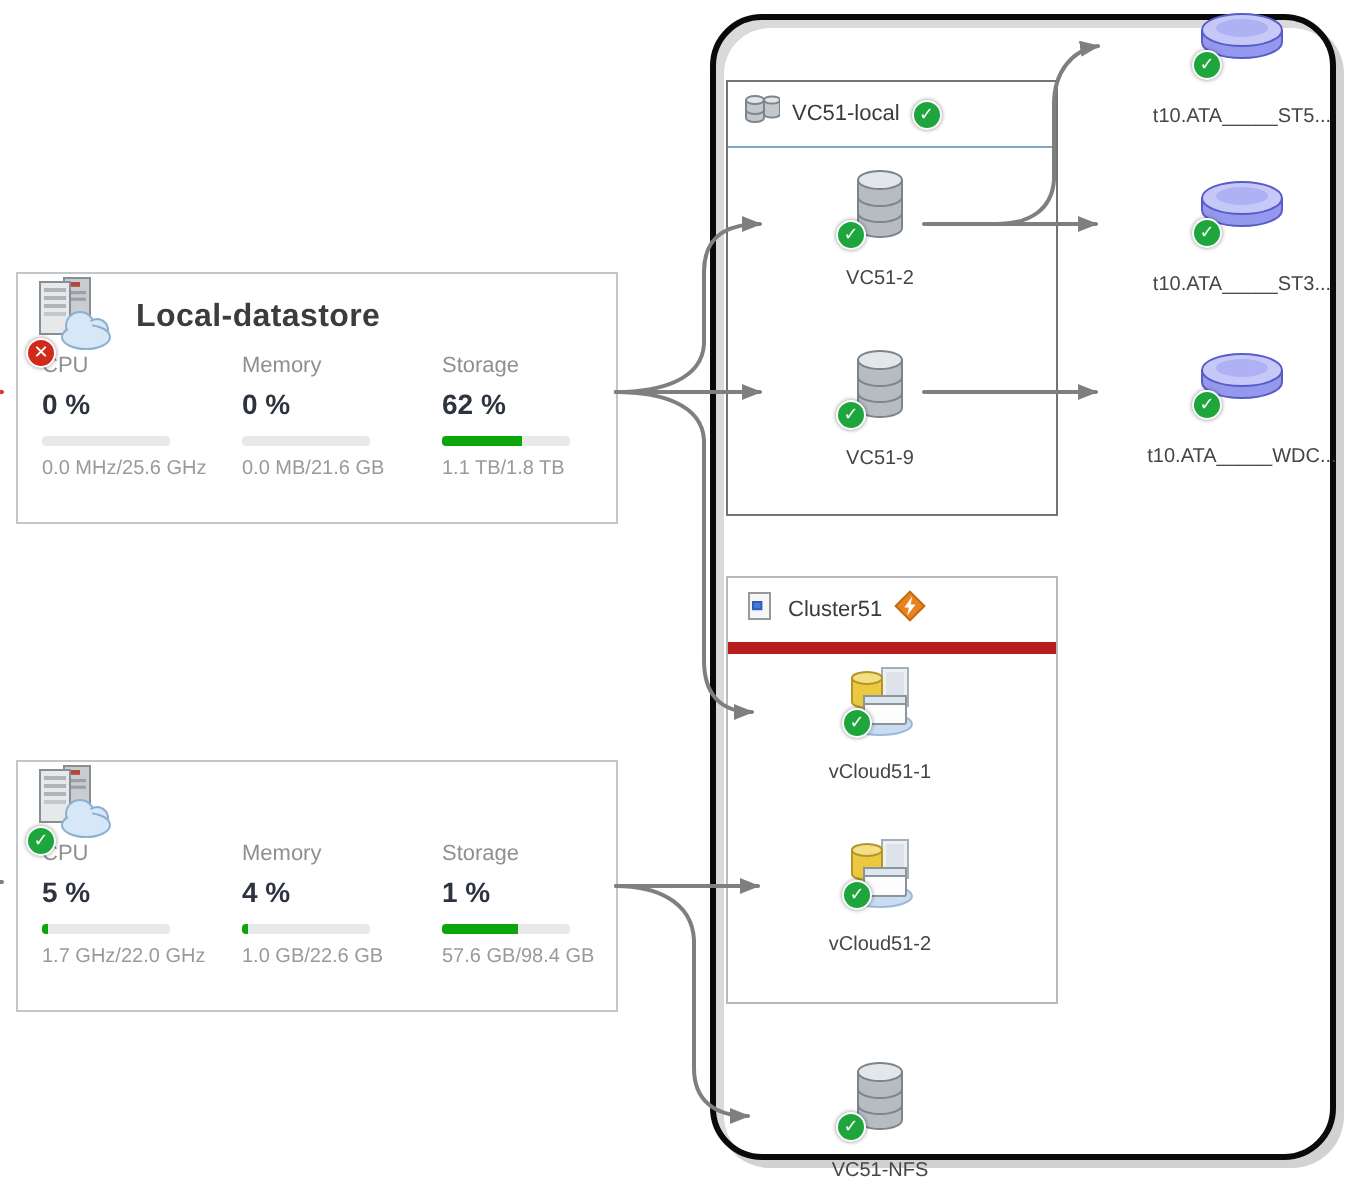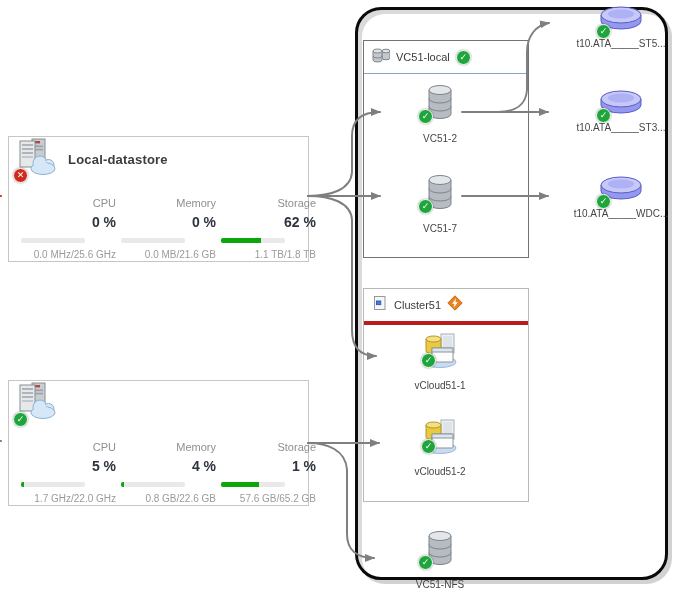--- a/index.html
+++ b/index.html
@@ -8,22 +8,22 @@
     background:#ffffff;
     font-family:"Liberation Sans","DejaVu Sans",sans-serif;
     -webkit-font-smoothing:antialiased;
   }
   
   .card{position:absolute;left:8px;width:299px;height:124px;background:#fff;border:1px solid #c6c6c6;z-index:3;}
   #card-local{top:136px;}
   #card-shared{top:380px;}
   .card-head{position:absolute;left:6px;top:2px;height:40px;display:flex;align-items:center;}
   .icon-wrap{position:relative;display:inline-block;}
-  .card-title{font-size:13px;font-weight:bold;color:#3c3c3c;margin-left:9px;letter-spacing:.2px;}
-  .metric{position:absolute;top:60px;width:95px;text-align:right;}
+  .card-title{font-size:16px;font-weight:bold;color:#3c3c3c;margin-left:9px;letter-spacing:.2px;}
+  .metric{position:absolute;top:40px;width:95px;}
   .m0{left:12px}.m1{left:112px}.m2{left:212px}
   .metric .lbl{font-size:11px;color:#8f8f8f;}
   .metric .val{font-size:14px;font-weight:bold;color:#2e3340;margin-top:5px;}
   .metric .bar{margin-top:8px;width:64px;height:5px;background:#e9e9e9;border-radius:2px;overflow:hidden;}
   .metric .fill{height:100%;background:#0aa60a;}
   .metric .det{margin-top:6px;font-size:10px;color:#9a9a9a;white-space:nowrap;}
   
   .badge{position:absolute;width:13px;height:13px;border-radius:50%;color:#fff;font-size:9px;font-weight:bold;
          line-height:12px;text-align:center;border:1px solid #fff;box-shadow:0 0 2px rgba(0,0,0,.45);z-index:3;}
   .badge.ok{background:#1ea53c;}
@@ -32,34 +32,34 @@
   
   #frame{position:absolute;left:355px;top:7px;width:307px;height:567px;background:#fff;
          border:3px solid #0a0a0a;border-radius:26px;
          box-shadow:4px 4px 0 #d2d2d2, inset 4px 4px 0 #dadada;z-index:1;}
   
   .group{position:absolute;background:#fff;z-index:2;}
   #group-vc51local{left:363px;top:40px;width:164px;height:216px;border:1px solid #737373;}
   #group-cluster51{left:363px;top:288px;width:164px;height:212px;border:1px solid #b8b8b8;}
   .group-head{height:32px;display:flex;align-items:center;padding-left:8px;gap:6px;}
   #group-vc51local .group-head{border-bottom:1px solid #7ea6c8;}
-  #group-cluster51 .group-head{border-bottom:4px solid #b91c1c;}
+  #group-cluster51 .group-head{border-bottom:6px solid #b91c1c;}
   .glabel{font-size:11px;color:#3a3a3a;}
   
   .node{position:absolute;left:385px;width:110px;text-align:center;z-index:3;}
   #node-vc512{top:82px;} #node-vc511{top:172px;}
   #node-vcloud1{top:329px;} #node-vcloud2{top:415px;}
   #node-nfs{top:528px;}
   .nlabel{font-size:10px;color:#454545;margin-top:7px;}
   .node .badge{left:-3px;bottom:2px;}
   .node.vm .badge{left:2px;bottom:5px;}
   
   .disk{position:absolute;left:567px;width:108px;text-align:center;z-index:3;}
   #disk-0{top:4px;} #disk-1{top:88px;} #disk-2{top:174px;}
-  .dlabel{font-size:10px;color:#454545;margin-top:0;white-space:nowrap;}
+  .dlabel{font-size:10px;color:#454545;margin-top:14px;white-space:nowrap;}
   .disk .badge{left:-2px;bottom:-1px;}
   
   .host-badge{left:-2px;bottom:-3px;}
   
   #arrows{position:absolute;left:0;top:0;width:677px;height:590px;z-index:4;pointer-events:none;}
 </style>
 </head>
 <body>
 
 <div id="frame"></div>
@@ -142,29 +142,29 @@
         <div class="fill" style="width: 5%;"></div>
       </div>
     <div class="det">1.7 GHz/22.0 GHz</div>
   </div>
   <div class="metric m1">
     <div class="lbl">Memory</div>
     <div class="val">4 %</div>
     <div class="bar">
         <div class="fill" style="width: 4%;"></div>
       </div>
-    <div class="det">0.8 GB/22.6 GB</div>
+    <div class="det">1.0 GB/22.6 GB</div>
   </div>
   <div class="metric m2">
     <div class="lbl">Storage</div>
     <div class="val">1 %</div>
     <div class="bar">
         <div class="fill" style="width: 59%;"></div>
       </div>
-    <div class="det">57.6 GB/65.2 GB</div>
+    <div class="det">57.6 GB/98.4 GB</div>
   </div>
 </div>
 
 <div class="group" id="group-vc51local">
   <div class="group-head">
     <span class="icon-wrap">
       <svg width="18" height="17" viewBox="0 0 18 17">
         <path d="M10 4 v7 a4 1.8 0 0 0 8 0 V4" fill="#c3c8cc" stroke="#7e858b"></path>
         <ellipse cx="14" cy="4" rx="4" ry="1.8" fill="#e2e5e7" stroke="#7e858b"></ellipse>
         <path d="M1 4 v9 a4.5 2 0 0 0 9 0 V4" fill="#c3c8cc" stroke="#7e858b"></path>
@@ -211,21 +211,21 @@
 <div class="node" id="node-vc511">
   <span class="icon-wrap">
     <svg width="38" height="40" viewBox="0 0 38 40">
       <path d="M8 8 v24 a11 4.5 0 0 0 22 0 V8" fill="#b6bcc2" stroke="#7c838a"></path>
       <path d="M8 24.5 a11 4.5 0 0 0 22 0" fill="none" stroke="#7c838a"></path>
       <path d="M8 16.5 a11 4.5 0 0 0 22 0" fill="none" stroke="#7c838a"></path>
       <ellipse cx="19" cy="8" rx="11" ry="4.5" fill="#e4e7e9" stroke="#7c838a"></ellipse>
     </svg>
     <span class="badge ok">✓</span>
   </span>
-  <div class="nlabel">VC51-7</div>
+  <div class="nlabel">VC51-9</div>
 </div>
 
 <div class="node vm" id="node-vcloud1">
   <span class="icon-wrap">
     <svg width="42" height="40" viewBox="0 0 42 40">
       <ellipse cx="21" cy="33" rx="16" ry="5.5" fill="#c9dcf2" stroke="#9bb9da"></ellipse>
       <rect x="22" y="5" width="13" height="19" fill="#eef1f3" stroke="#a7afb6"></rect>
       <rect x="24" y="7" width="9" height="13" fill="#dde3e8"></rect>
       <path d="M7 10 v12 a7.5 3 0 0 0 15 0 V10" fill="#eac93e" stroke="#b3952c"></path>
       <ellipse cx="14.5" cy="10" rx="7.5" ry="3" fill="#f4e083" stroke="#b3952c"></ellipse>

